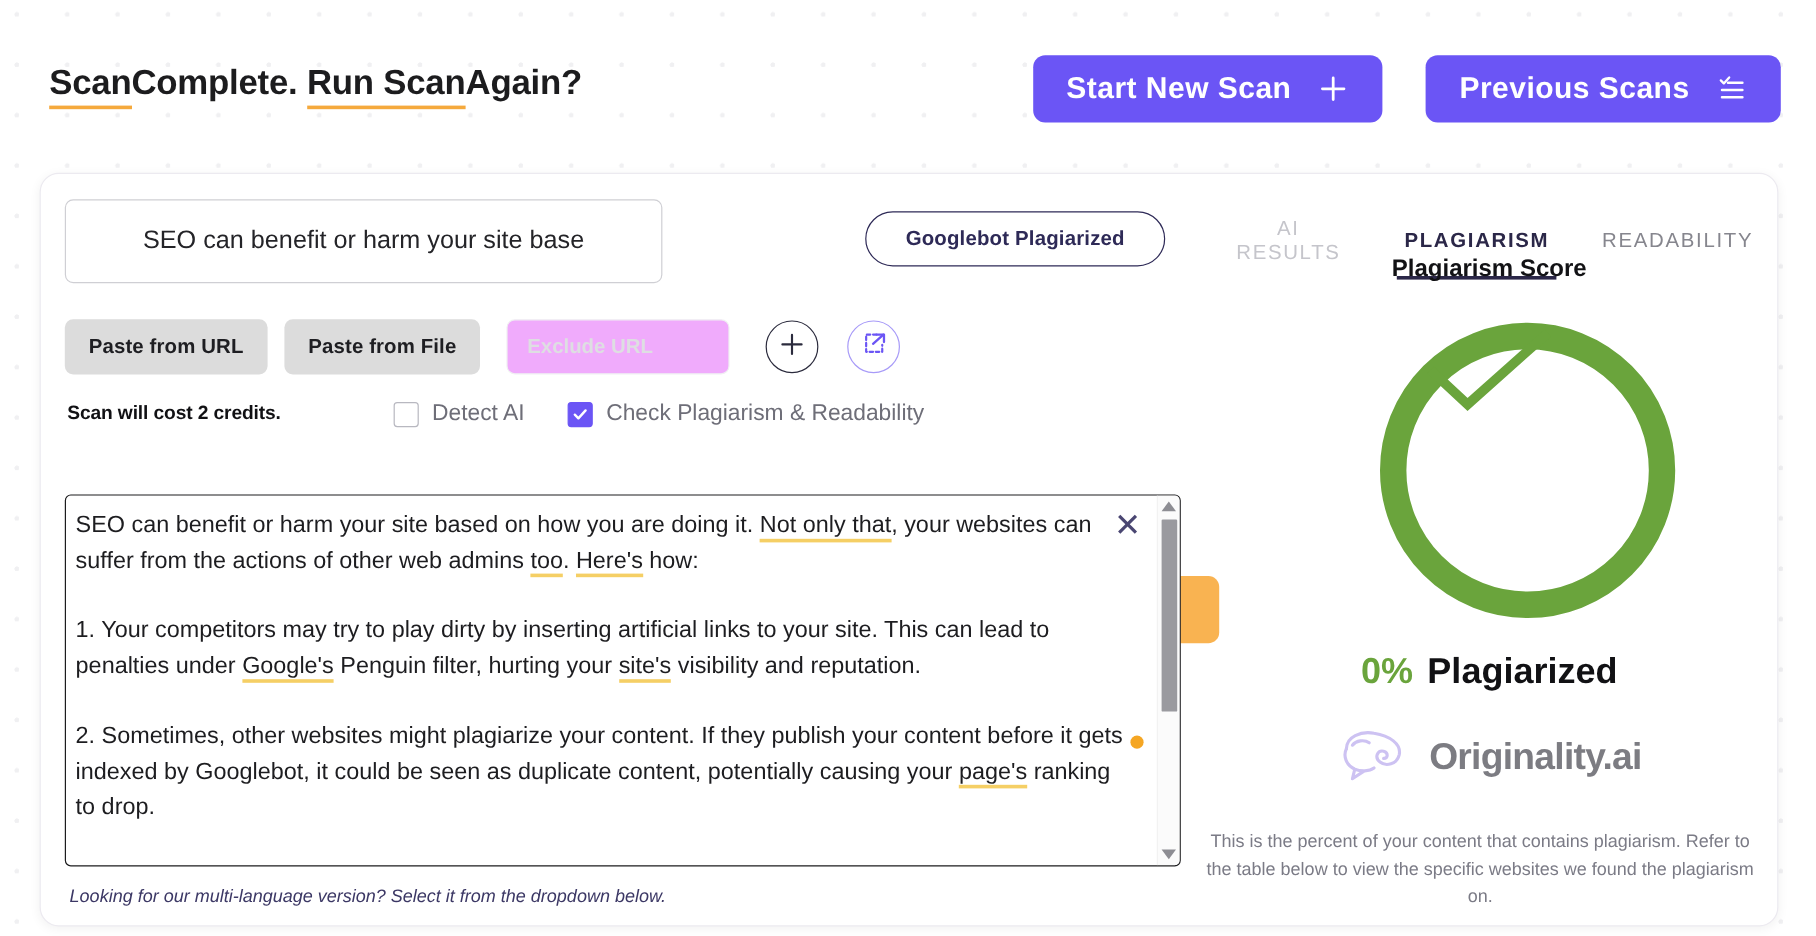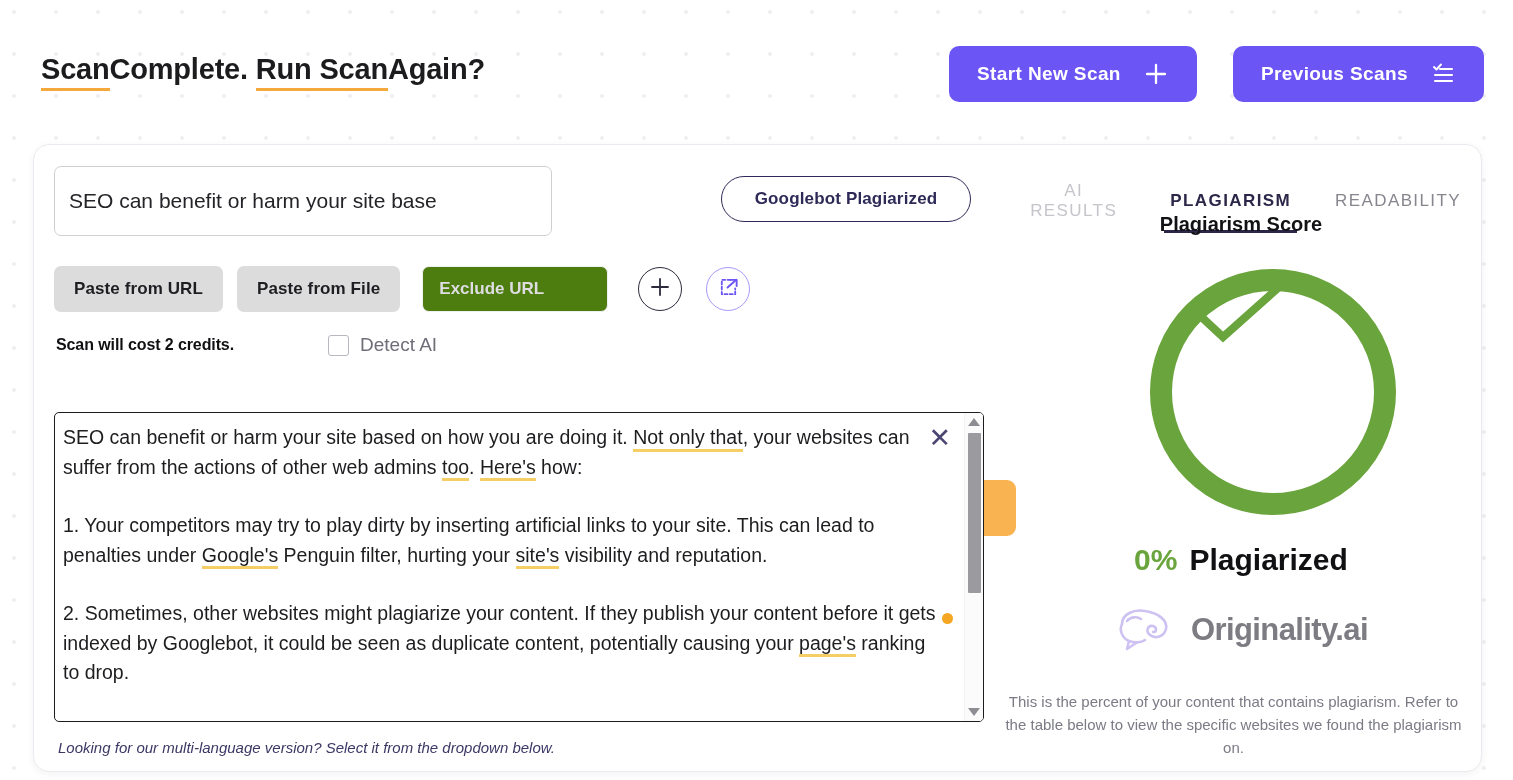--- a/index.html
+++ b/index.html
@@ -59,21 +59,21 @@
     display: flex;
     gap: 36px;
   }
   .pbtn {
     background: #6b55f5;
     color: #ffffff;
     border: none;
     border-radius: 10px;
     height: 56px;
     font-family: "Liberation Sans", sans-serif;
-    font-size: 19px;
+    font-size: 25px;
     font-weight: bold;
     letter-spacing: 0.4px;
     display: flex;
     align-items: center;
     justify-content: center;
     gap: 22px;
     padding: 0 28px;
     cursor: pointer;
   }
   .pbtn .gl { display: inline-flex; align-items: center; }
@@ -100,22 +100,23 @@
   .title-input {
     position: absolute;
     left: 20px; top: 21px;
     width: 498px; height: 70px;
     border: 1px solid #cfcfd4;
     border-radius: 7px;
     background: #fff;
     font-family: "Liberation Sans", sans-serif;
     font-size: 21px;
     color: #242428;
-    padding: 0 14px;
+    padding: 0 27px;
     outline: none;
+    text-align: center;
   }
 
   .highlight-btn {
     position: absolute;
     left: 687px; top: 31px;
     width: 250px; height: 46px;
     background: #ffffff;
     border: 1.4px solid #2e2a57;
     border-radius: 24px;
     color: #2e2a57;
@@ -144,21 +145,21 @@
     font-size: 17px;
     font-weight: bold;
     color: #1e1e22;
     cursor: pointer;
     letter-spacing: 0.1px;
   }
   .exclude-input {
     width: 186px; height: 46px;
     border: 1px solid #f0f0f2;
     border-radius: 7px;
-    background: #4d7c0f;
+    background: #f0abfc;
     font-family: "Liberation Sans", sans-serif;
     font-size: 17px;
     font-weight: bold;
     color: #1e1e22;
     padding: 0 16px;
     outline: none;
     margin-left: 8px;
   }
   .exclude-input::placeholder { color: #dedee2; font-weight: bold; }
 
@@ -479,20 +480,28 @@
       </div>
 
       <div class="credits-row">
         <span class="credits-text">Scan will cost 2 credits.</span>
 
         <span class="chk-group first">
           <span class="chk"></span>
           <span class="chk-label">Detect AI</span>
         </span>
 
+        <span class="chk-group second">
+          <span class="chk on">
+            <svg width="15" height="15" viewBox="0 0 15 15">
+                <path d="M3 7.6 L6 10.6 L12 4" stroke="#ffffff" stroke-width="2" fill="none" stroke-linecap="round" stroke-linejoin="round"></path>
+              </svg>
+          </span>
+          <span class="chk-label">Check Plagiarism &amp; Readability</span>
+        </span>
       </div>
 
       <div class="words">Words: 161</div>
 
       <button class="scan-again">Scan Again</button>
 
       <div class="ta-wrap">
         <div class="ta-body" id="taBody">
             <p><span>SEO can benefit or harm your site based on how you are doing it. </span><span class="sp-u">Not only that</span><span>, your websites can suffer from the actions of other web admins </span><span class="sp-u">too</span><span>. </span><span class="sp-u">Here's</span><span> how:</span></p>
             <p><span>1. Your competitors may try to play dirty by inserting artificial links to your site. This can lead to penalties under </span><span class="sp-u">Google's</span><span> Penguin filter, hurting your </span><span class="sp-u">site's</span><span> visibility and reputation.</span></p>

